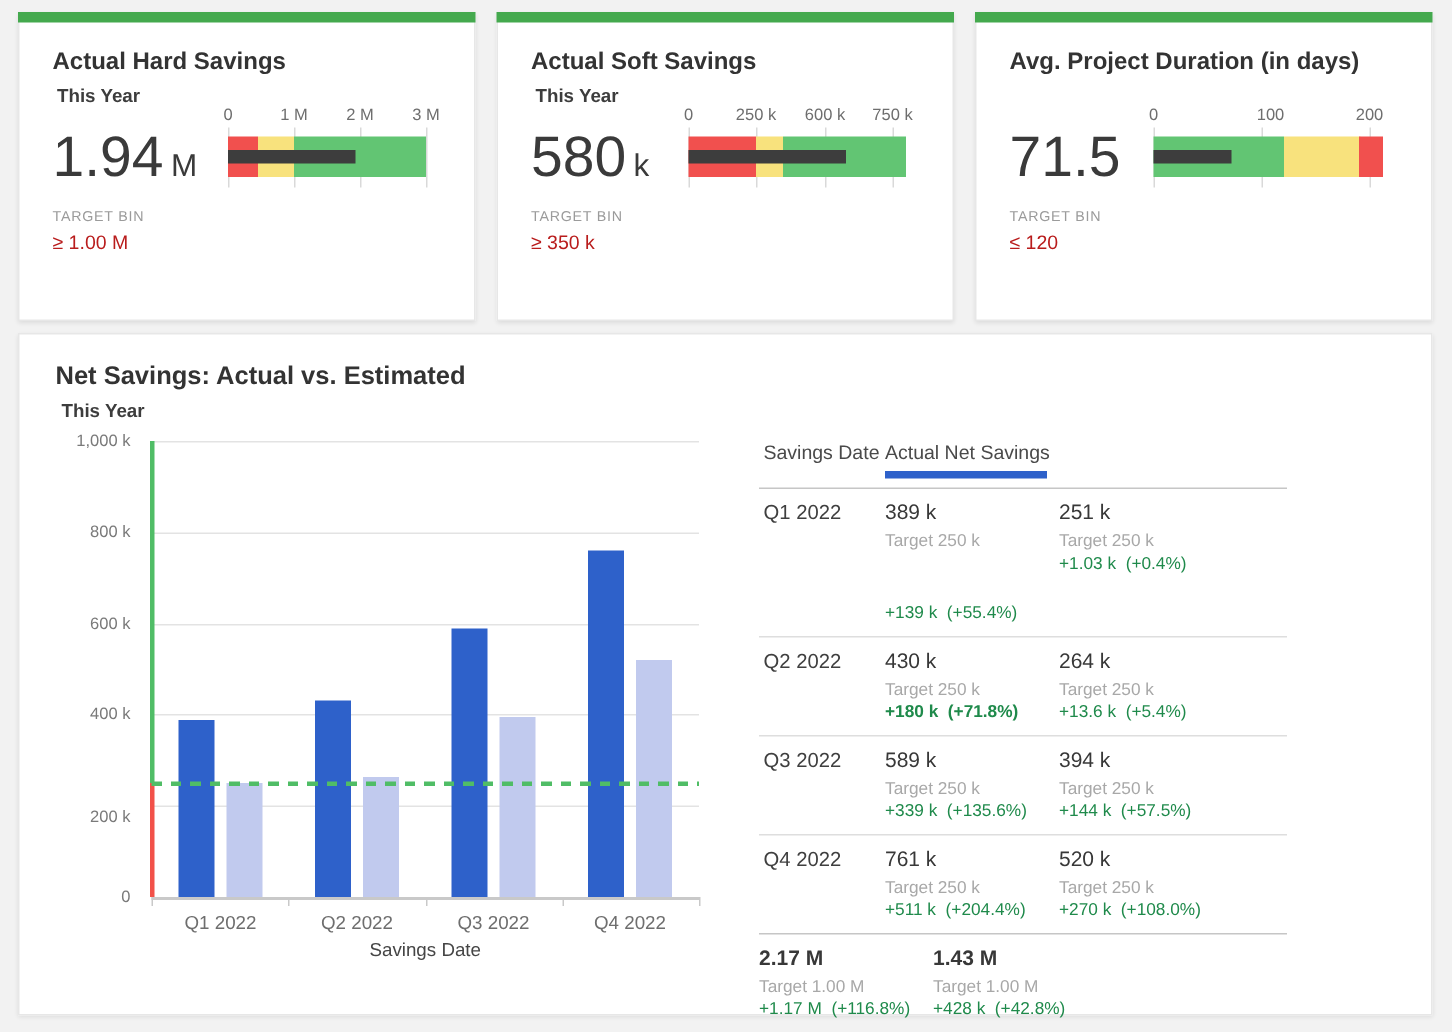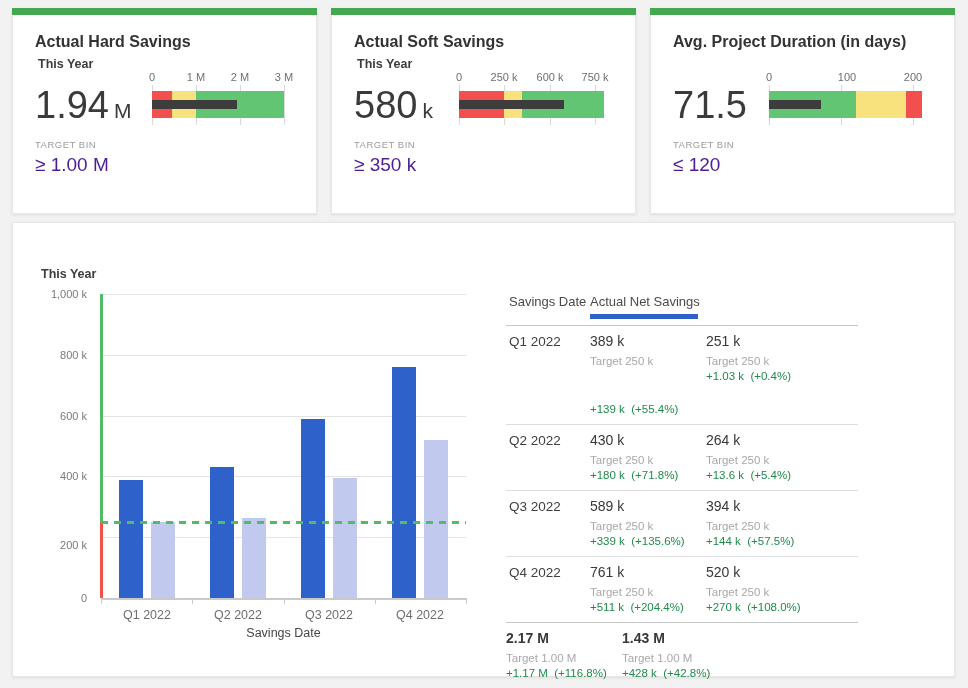--- a/index.html
+++ b/index.html
@@ -16,21 +16,21 @@
   .kpi-title{position:absolute;left:22px;top:24px;font-size:16px;font-weight:700;color:#333333;white-space:nowrap}
   .kpi-subtitle{position:absolute;left:25px;top:48px;font-size:12.5px;font-weight:700;color:#3D3D3D}
   .kpi-value{position:absolute;left:22px;top:76px;font-size:38px;line-height:40px;font-weight:400;color:#3A3A3A;white-space:nowrap}
   .kpi-value .unit{font-size:21px;margin-left:5px}
   .bullet{position:absolute;top:62px;height:58px}
   .blabel{position:absolute;top:0;width:44px;text-align:center;font-size:11px;line-height:12px;color:#6E6E6E;white-space:nowrap}
   .btick{position:absolute;top:14px;width:1px;height:40px;background:#D9D9D9}
   .bband{position:absolute;top:20px;height:27px}
   .bmeasure{position:absolute;top:29px;height:9px}
   .kpi-binlabel{position:absolute;left:22px;top:130px;font-size:9.5px;letter-spacing:.5px;color:#9B9B9B}
-  .kpi-bin{position:absolute;left:22px;top:145px;font-size:19px;color:#4c1d95}
+  .kpi-bin{position:absolute;left:22px;top:145px;font-size:13px;color:#b91c1c}
 
   .main{top:222px;left:12px;width:943px;height:455px}
   .main-title{position:absolute;left:24px;top:18px;font-size:17px;font-weight:700;color:#333333}
   .main-subtitle{position:absolute;left:28px;top:44px;font-size:12.5px;font-weight:700;color:#3D3D3D}
   #plot{position:absolute;left:88px;top:71px;width:365px;height:304px}
   .gridline{position:absolute;left:0;width:100%;height:1px;background:#E3E3E3}
   .ylabel{position:absolute;left:-70px;width:56px;text-align:right;font-size:11px;line-height:14px;color:#7A7A7A}
   .xaxisline{position:absolute;left:0;bottom:-2px;width:100%;height:2px;background:#C9C9C9;z-index:1}
   .xtick{position:absolute;top:304px;width:1px;height:6px;background:#C9C9C9}
   .xlabel{position:absolute;top:314px;width:90px;text-align:center;font-size:12.5px;color:#6E6E6E}
@@ -119,20 +119,21 @@
       <div class="bband" style="left: 0px; width: 87px; background: rgb(98, 197, 115);"></div>
       <div class="bband" style="left: 87px; width: 51px; background: rgb(248, 226, 125);"></div>
       <div class="bband" style="left: 137px; width: 16px; background: rgb(241, 80, 78);"></div>
       <div class="bmeasure" style="left: 0px; width: 52px; background: rgb(61, 61, 61);"></div>
     </div>
   <div class="kpi-binlabel">TARGET BIN</div>
   <div class="kpi-bin">≤ 120</div>
 </div>
 
 <div class="card main">
+  <div class="main-title">Net Savings: Actual vs. Estimated</div>
   <div class="main-subtitle">This Year</div>
   <div id="plot">
       <div class="ylabel" style="top: 297px;">0</div>
       <div class="gridline" style="top: 243px;"></div>
       <div class="ylabel" style="top: 244px;">200 k</div>
       <div class="gridline" style="top: 182px;"></div>
       <div class="ylabel" style="top: 175px;">400 k</div>
       <div class="gridline" style="top: 122px;"></div>
       <div class="ylabel" style="top: 115px;">600 k</div>
       <div class="gridline" style="top: 61px;"></div>
@@ -190,21 +191,21 @@
         </div>
       </div>
       <div class="t-div"></div>
       <div class="t-row">
         <div class="t-c0">
           <div class="t-label">Q2 2022</div>
         </div>
         <div class="t-c1">
           <div class="t-value">430 k</div>
           <div class="t-target">Target 250 k</div>
-          <div class="t-delta" style="color: rgb(31, 138, 75);">+180 k &nbsp;(+71.8%)</div>
+          <div class="t-delta" style="color: rgb(31, 138, 75); font-weight: bold;">+180 k &nbsp;(+71.8%)</div>
         </div>
         <div class="t-c2">
           <div class="t-value">264 k</div>
           <div class="t-target">Target 250 k</div>
           <div class="t-delta" style="color: rgb(31, 138, 75);">+13.6 k &nbsp;(+5.4%)</div>
         </div>
       </div>
       <div class="t-div"></div>
       <div class="t-row">
         <div class="t-c0">

